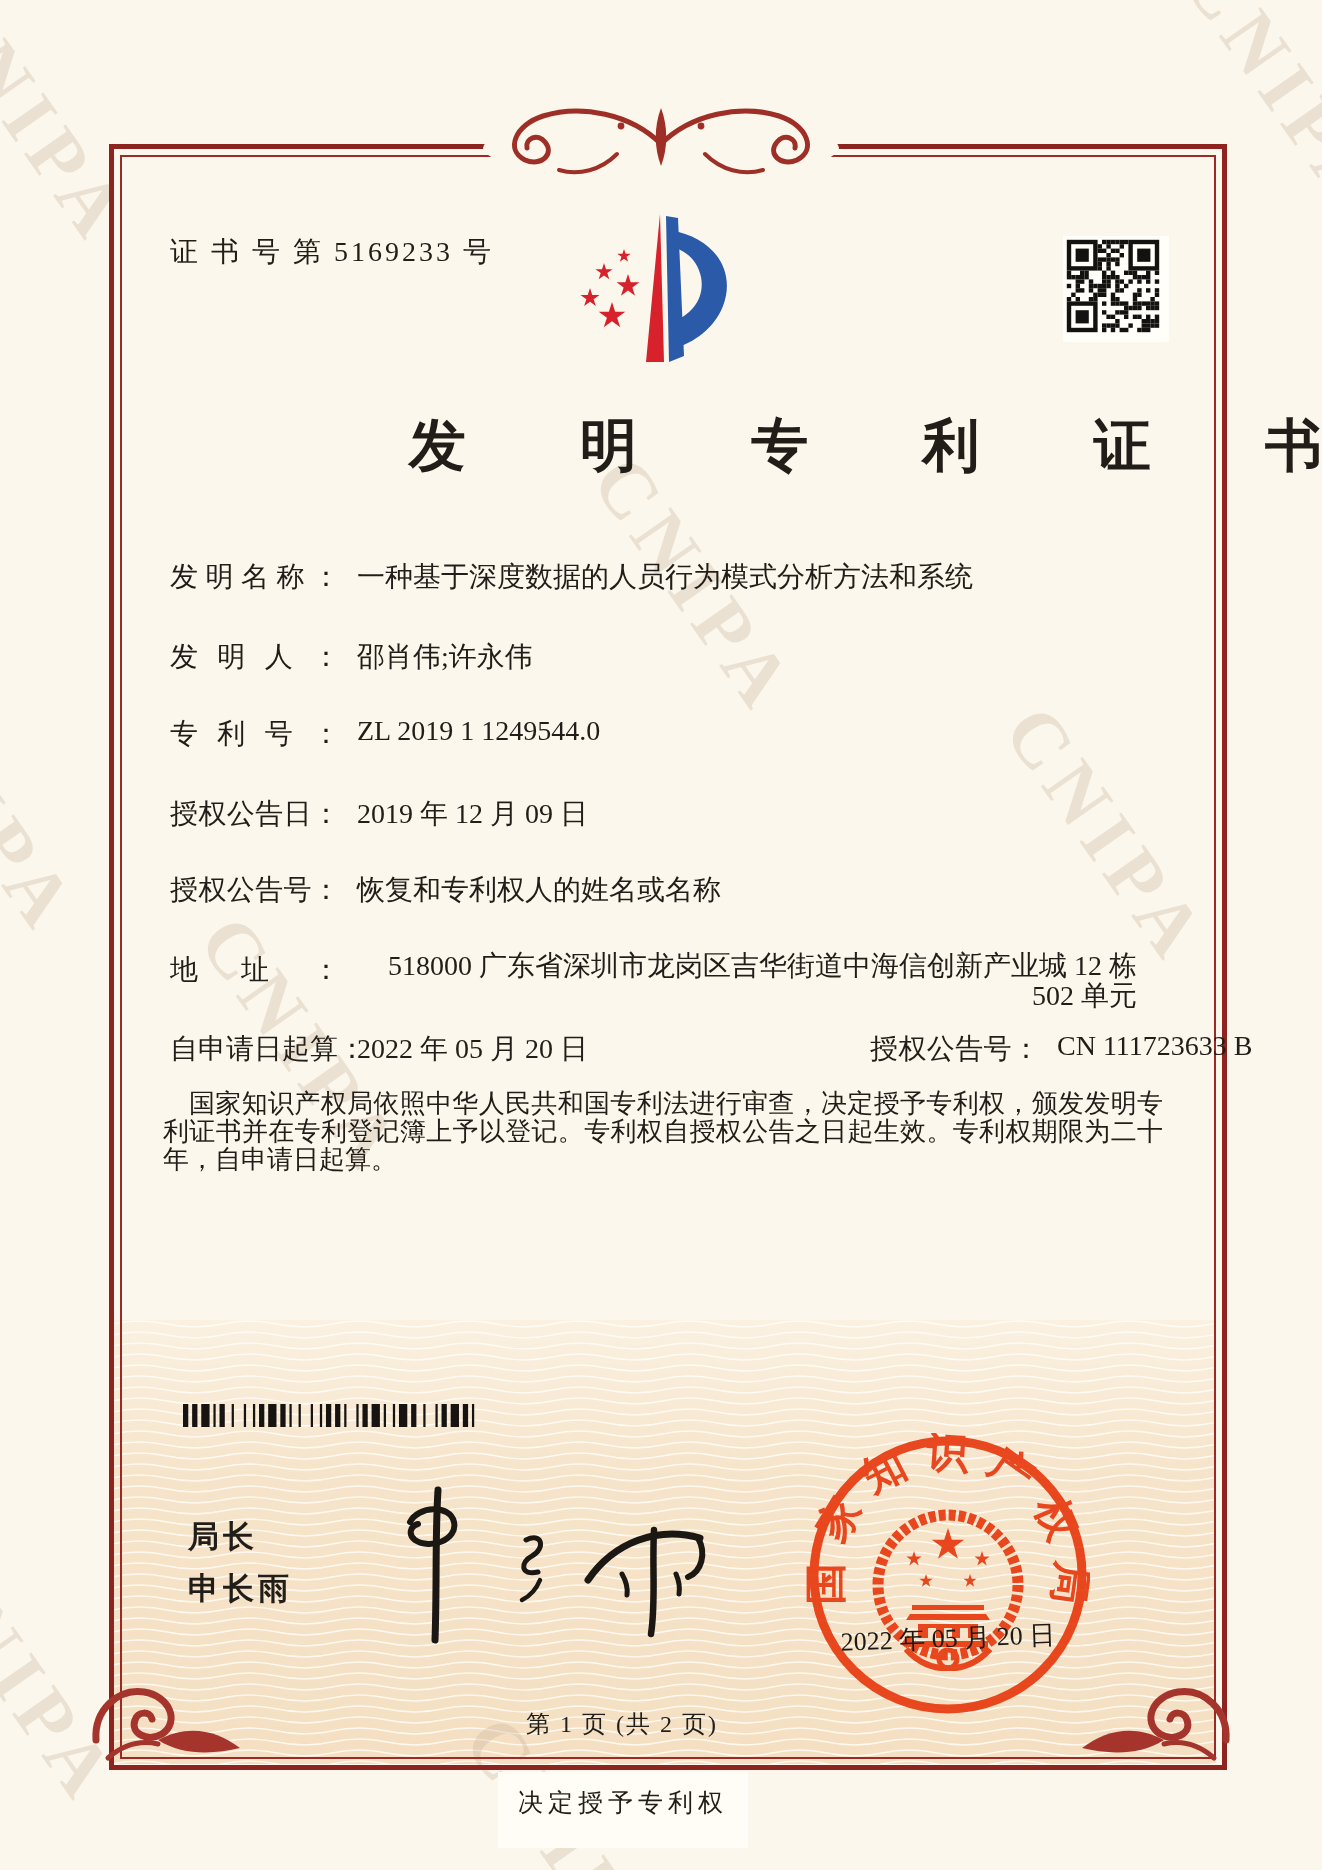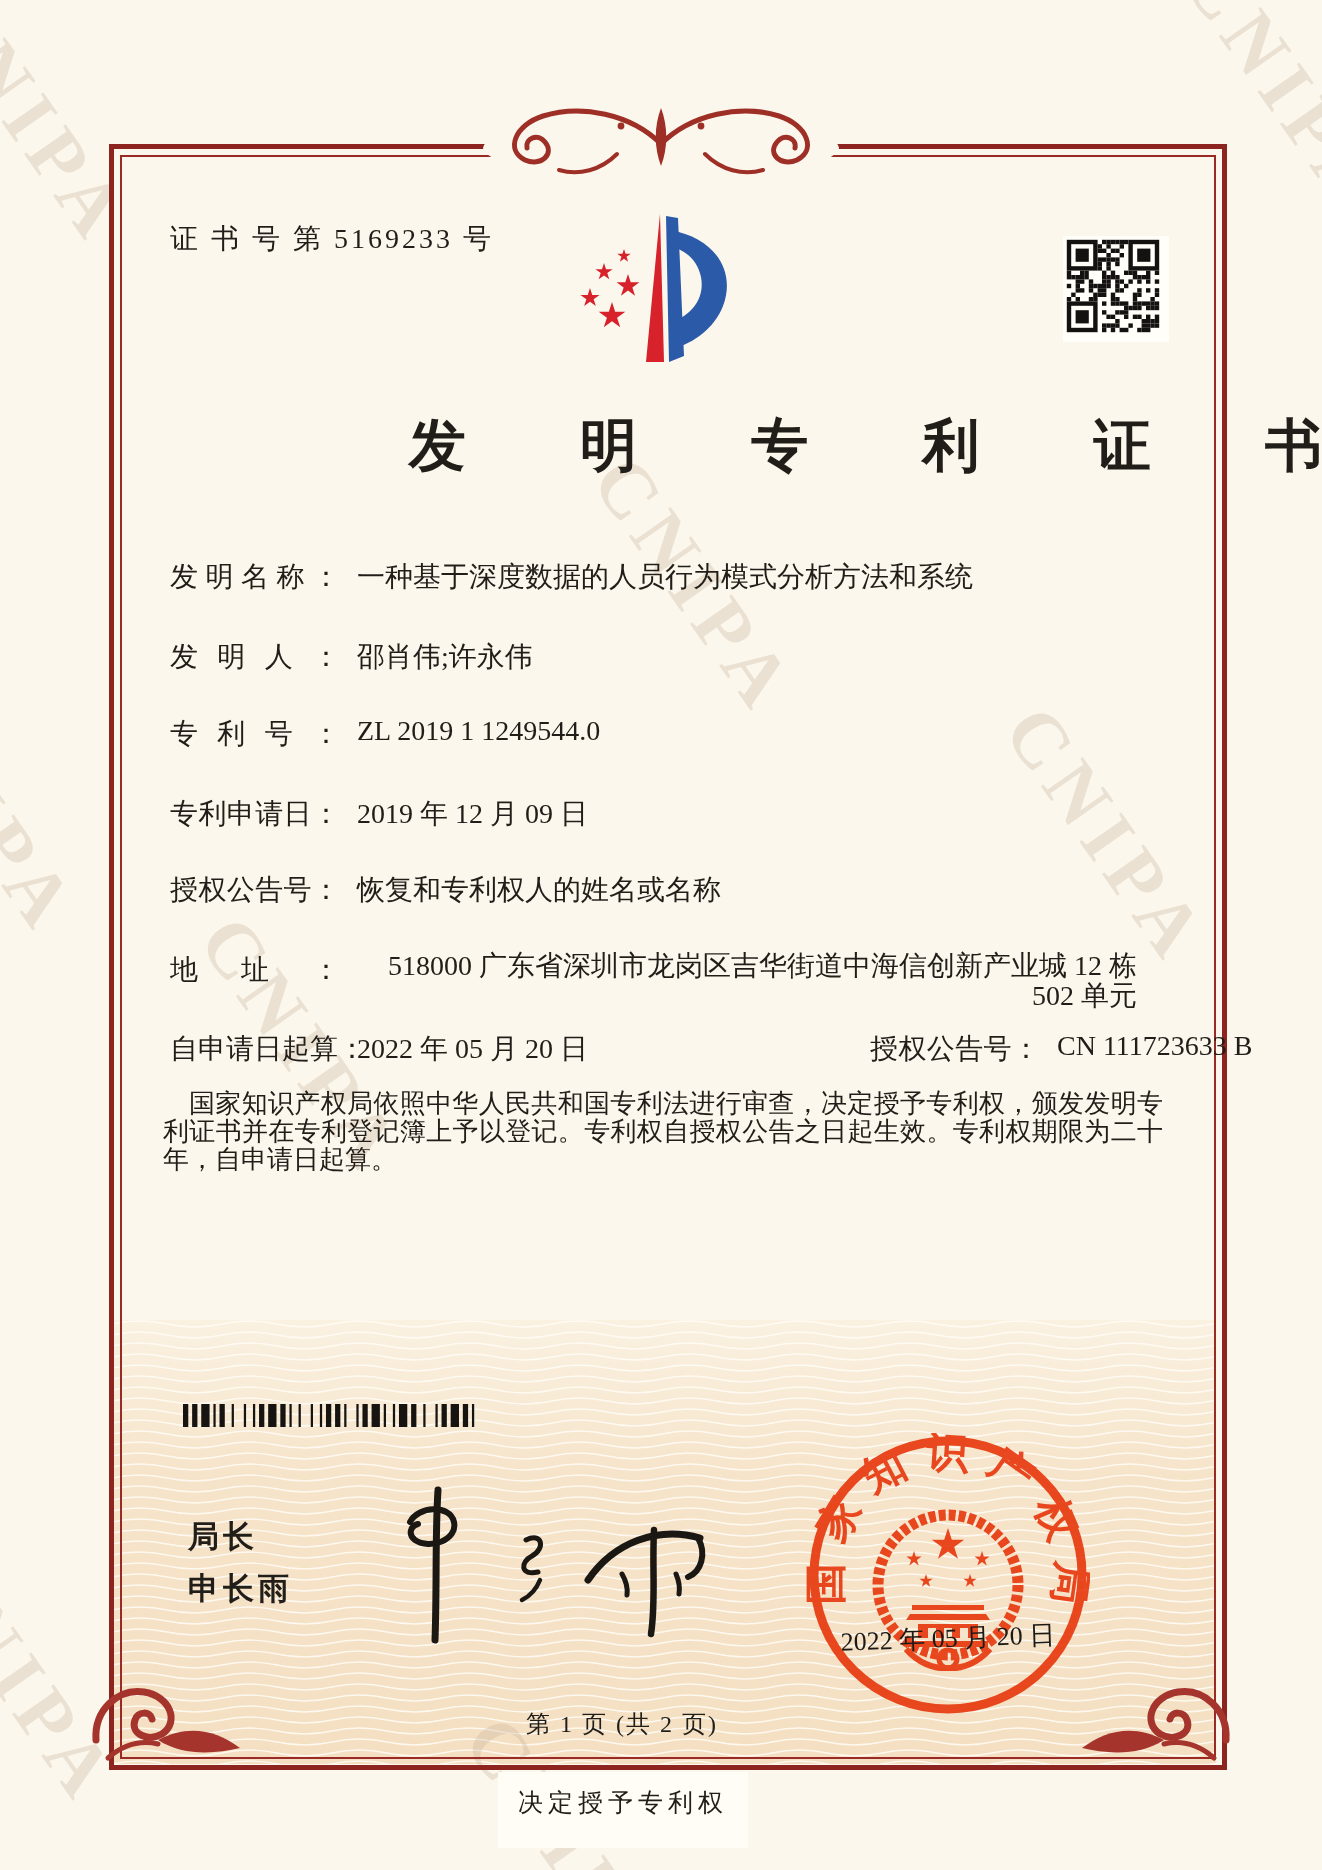--- a/index.html
+++ b/index.html
@@ -15,21 +15,21 @@
   .waves svg{display:block;width:100%;height:100%;}
   
   .frame{position:absolute;left:109px;top:144px;width:1108px;height:1616px;z-index:3;
          border:5px solid #8e2420;pointer-events:none;}
   .frame-inner{position:absolute;left:6px;top:6px;right:6px;bottom:6px;border:2px solid #9a2a26;}
   .orn-top{position:absolute;left:471px;top:96px;width:380px;height:110px;z-index:4;}
   .flourish{position:absolute;z-index:4;width:160px;height:95px;}
   .flourish.left{left:88px;top:1678px;}
   .flourish.right{left:1074px;top:1678px;transform:scaleX(-1);}
   
-  .cert-no{position:absolute;left:170px;top:220px;z-index:4;font-size:28px;letter-spacing:3px;}
+  .cert-no{position:absolute;left:170px;top:233px;z-index:4;font-size:28px;letter-spacing:3px;}
   .logo{position:absolute;left:560px;top:210px;width:200px;height:180px;z-index:4;}
   .qr{position:absolute;left:1063px;top:236px;width:106px;height:106px;z-index:4;background:#fffef9;}
   .title{position:absolute;left:0;top:408px;width:1322px;z-index:4;text-align:right;
          font-size:57px;font-weight:bold;}
   .title span{letter-spacing:50px;margin-right:-50px;}
   
   .row{position:absolute;left:170px;z-index:4;font-size:28px;white-space:nowrap;}
   .row .lab{display:inline-block;width:170px;text-align:justify;text-align-last:justify;
             vertical-align:top;}
   .row .val{display:inline-block;margin-left:10px;vertical-align:top;}
@@ -338,21 +338,21 @@
   </div>
   <div class="row" style="top:638px;">
     <span class="lab">发明人：</span>
     <span class="val">邵肖伟;许永伟</span>
   </div>
   <div class="row" style="top:715px;">
     <span class="lab">专利号：</span>
     <span class="val">ZL 2019 1 1249544.0</span>
   </div>
   <div class="row" style="top:795px;">
-    <span class="lab">专利申请日：</span>
+    <span class="lab">授权公告日：</span>
     <span class="val">2019 年 12 月 09 日</span>
   </div>
   <div class="row" style="top:871px;">
     <span class="lab">授权公告号：</span>
     <span class="val">恢复和专利权人的姓名或名称</span>
   </div>
   <div class="row wrap" style="top:951px;">
     <span class="lab">地址：</span>
     <span class="val">518000 广东省深圳市龙岗区吉华街道中海信创新产业城 12 栋 502 单元</span>
   </div>

